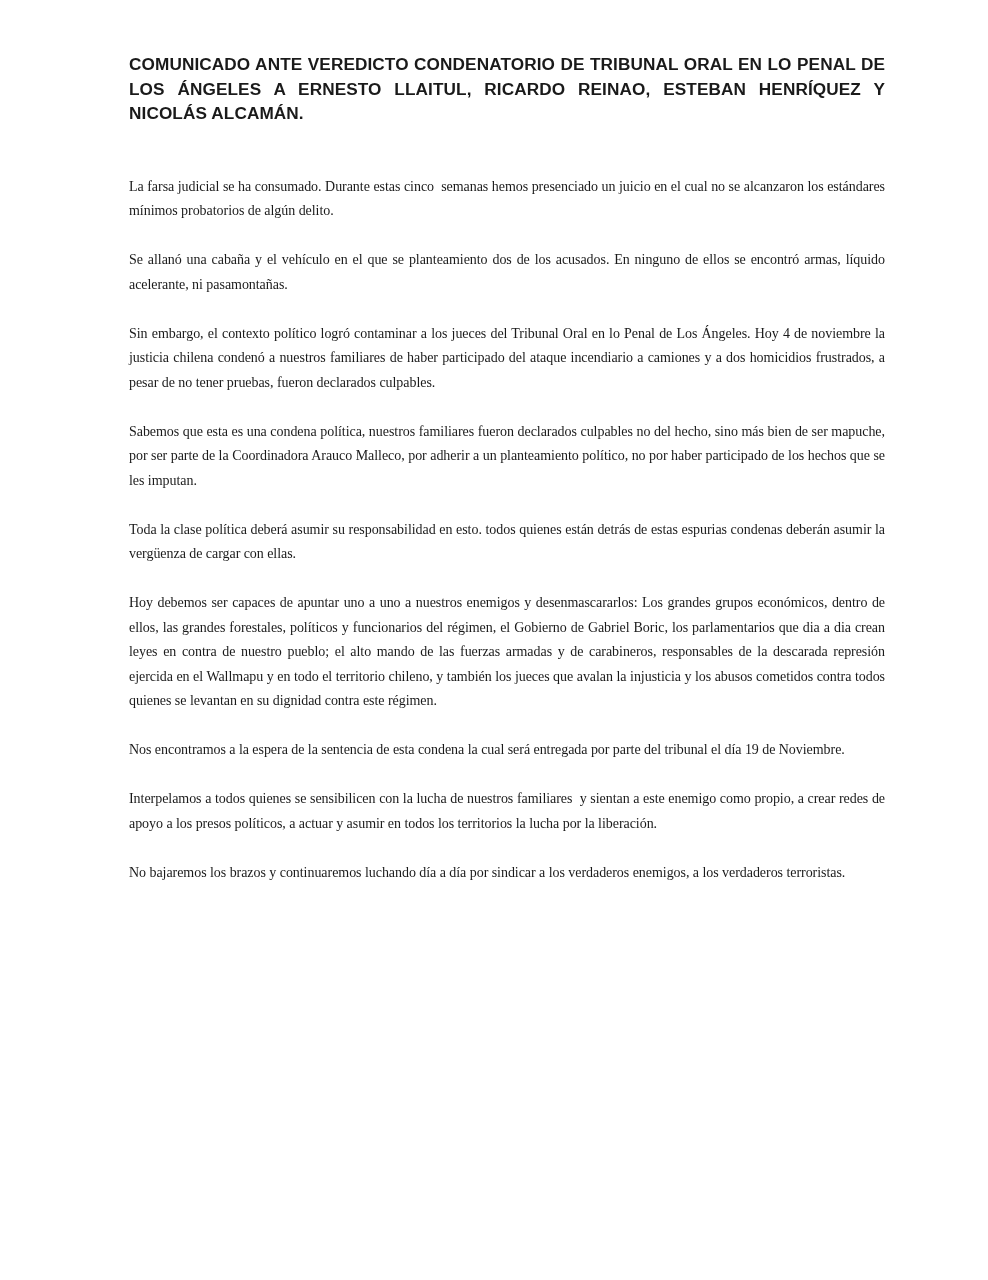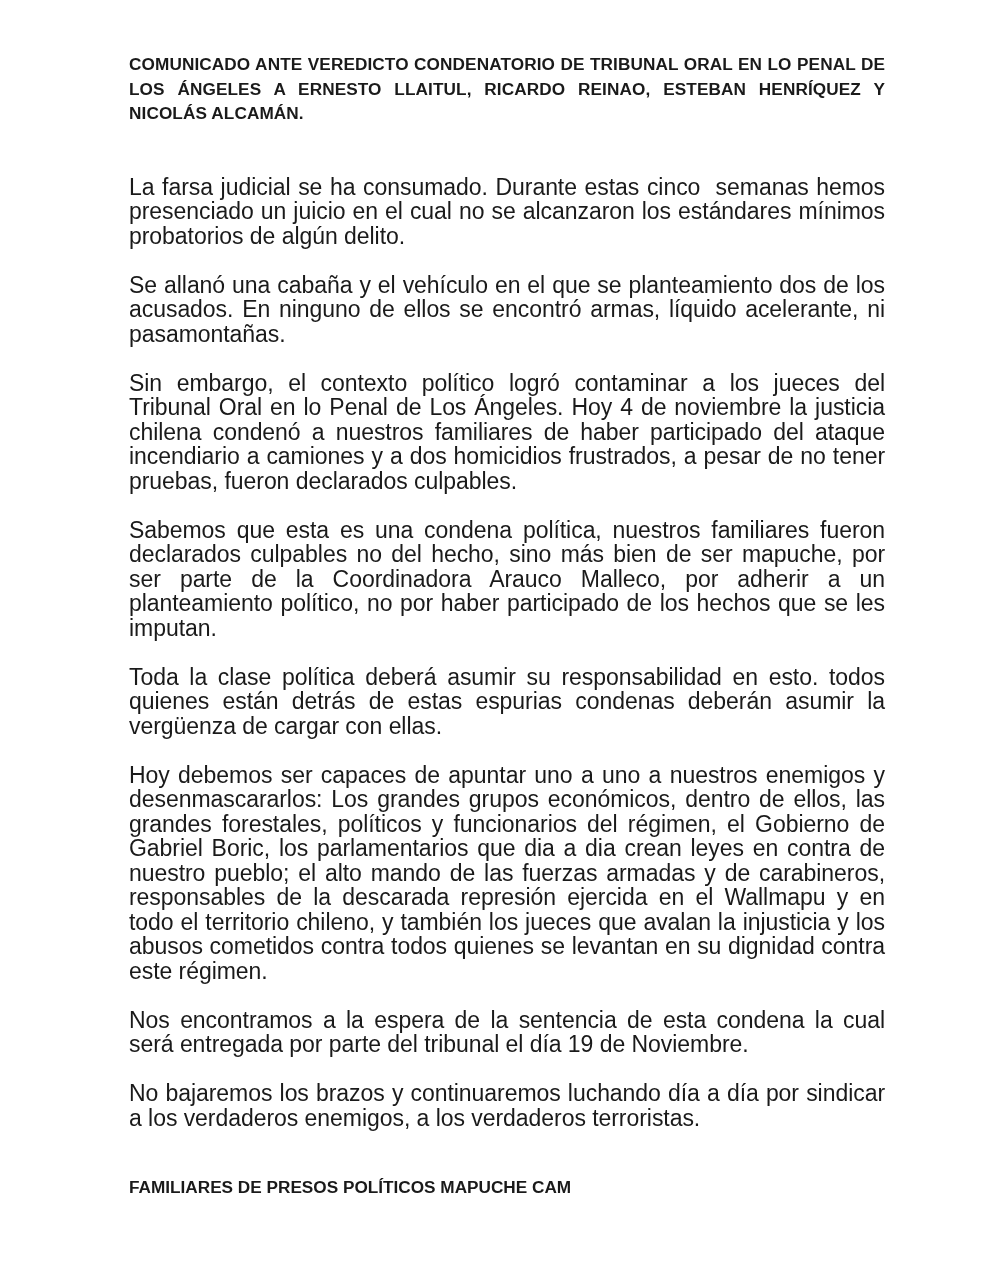--- a/index.html
+++ b/index.html
@@ -26,26 +26,27 @@
       font-size: 17.2px;
       line-height: 24.5px;
       text-align: justify;
       margin: 0;
       letter-spacing: 0.1px;
     }
     .body {
       margin-top: 49px;
     }
     .para {
-      font-size: 23px;
+      font-size: 14px;
       line-height: 24.5px;
       text-align: justify;
       margin: 0 0 24.5px 0;
       letter-spacing: -0.05px;
       white-space: pre-wrap;
+      font-family: Liberation Serif, serif;
     }
     .signature {
       margin-top: 45px;
       font-weight: bold;
       font-size: 17.2px;
       line-height: 24.5px;
     }
     .signature div {
       margin: 0;
     }
@@ -57,19 +58,19 @@
   <h1 class="title">COMUNICADO ANTE VEREDICTO CONDENATORIO DE TRIBUNAL ORAL EN LO PENAL DE LOS ÁNGELES A ERNESTO LLAITUL, RICARDO REINAO, ESTEBAN HENRÍQUEZ Y NICOLÁS ALCAMÁN.</h1>
 
   <div class="body">
     <p class="para">La farsa judicial se ha consumado. Durante estas cinco  semanas hemos presenciado un juicio en el cual no se alcanzaron los estándares mínimos probatorios de algún delito.</p>
     <p class="para">Se allanó una cabaña y el vehículo en el que se planteamiento dos de los acusados. En ninguno de ellos se encontró armas, líquido acelerante, ni pasamontañas.</p>
     <p class="para">Sin embargo, el contexto político logró contaminar a los jueces del Tribunal Oral en lo Penal de Los Ángeles. Hoy 4 de noviembre la justicia chilena condenó a nuestros familiares de haber participado del ataque incendiario a camiones y a dos homicidios frustrados, a pesar de no tener pruebas, fueron declarados culpables.</p>
     <p class="para">Sabemos que esta es una condena política, nuestros familiares fueron declarados culpables no del hecho, sino más bien de ser mapuche, por ser parte de la Coordinadora Arauco Malleco, por adherir a un planteamiento político, no por haber participado de los hechos que se les imputan.</p>
     <p class="para">Toda la clase política deberá asumir su responsabilidad en esto. todos quienes están detrás de estas espurias condenas deberán asumir la vergüenza de cargar con ellas.</p>
     <p class="para">Hoy debemos ser capaces de apuntar uno a uno a nuestros enemigos y desenmascararlos: Los grandes grupos económicos, dentro de ellos, las grandes forestales, políticos y funcionarios del régimen, el Gobierno de Gabriel Boric, los parlamentarios que dia a dia crean leyes en contra de nuestro pueblo; el alto mando de las fuerzas armadas y de carabineros, responsables de la descarada represión ejercida en el Wallmapu y en todo el territorio chileno, y también los jueces que avalan la injusticia y los abusos cometidos contra todos quienes se levantan en su dignidad contra este régimen.</p>
     <p class="para">Nos encontramos a la espera de la sentencia de esta condena la cual será entregada por parte del tribunal el día 19 de Noviembre.</p>
+    <p class="para">Interpelamos a todos quienes se sensibilicen con la lucha de nuestros familiares  y sientan a este enemigo como propio, a crear redes de apoyo a los presos políticos, a actuar y asumir en todos los territorios la lucha por la liberación.</p>
     <p class="para">No bajaremos los brazos y continuaremos luchando día a día por sindicar a los verdaderos enemigos, a los verdaderos terroristas.</p>
   </div>
 
   <div class="signature">
-    <div>FAMILIARES DE PRESOS POLÍTICOS MAPUCHE CAM</div>
   </div>
 </div>
 
 </body></html>

